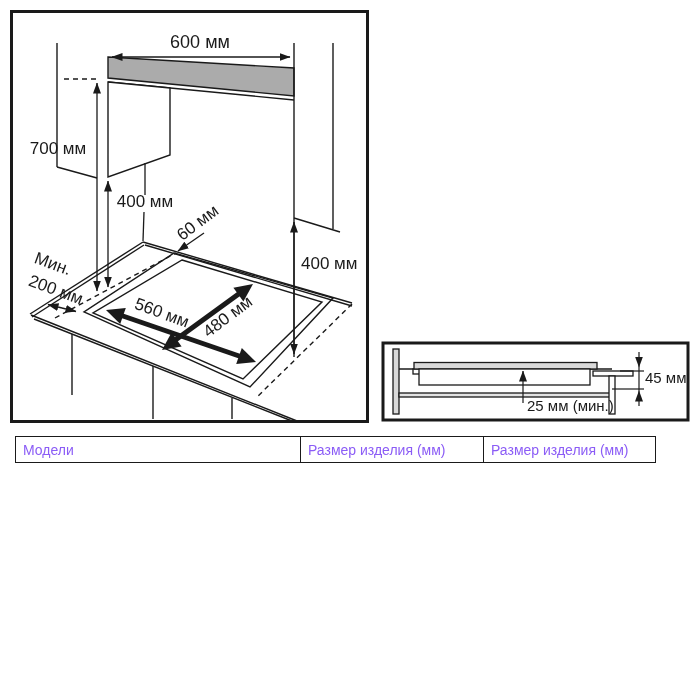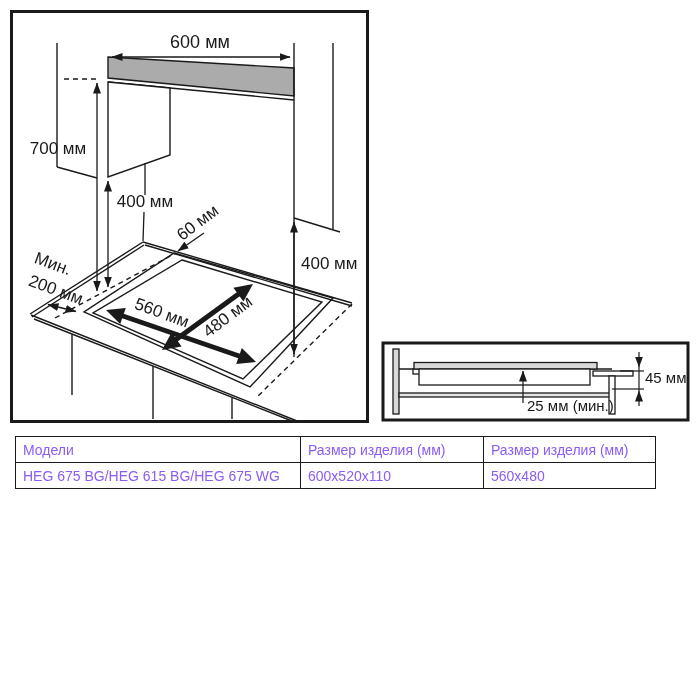--- a/index.html
+++ b/index.html
@@ -135,21 +135,16 @@
       <col class="col-models">
         <col class="col-product">
         <col class="col-cutout">
     </colgroup>
     <tbody>
       <tr>
         <td>Модели</td>
         <td>Размер изделия (мм)</td>
         <td>Размер изделия (мм)</td>
       </tr>
-      <tr>
-        <td>HEG 675 BG/HEG 615 BG/HEG 675 WG</td>
-        <td>600x520x110</td>
-        <td>560x480</td>
-      </tr>
     </tbody>
   </table>
 
 </div>
 
 </body></html>

